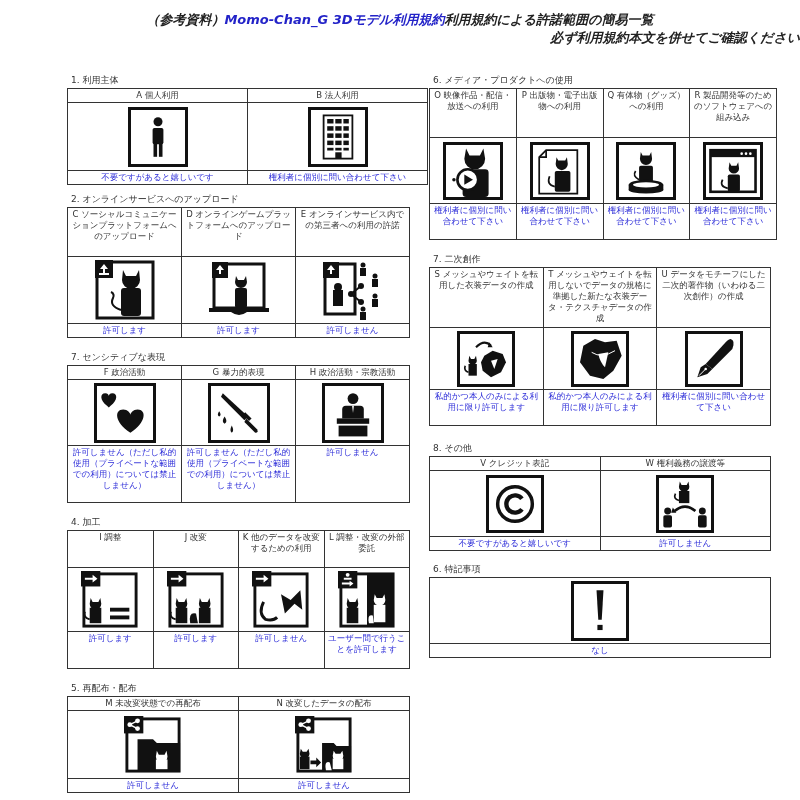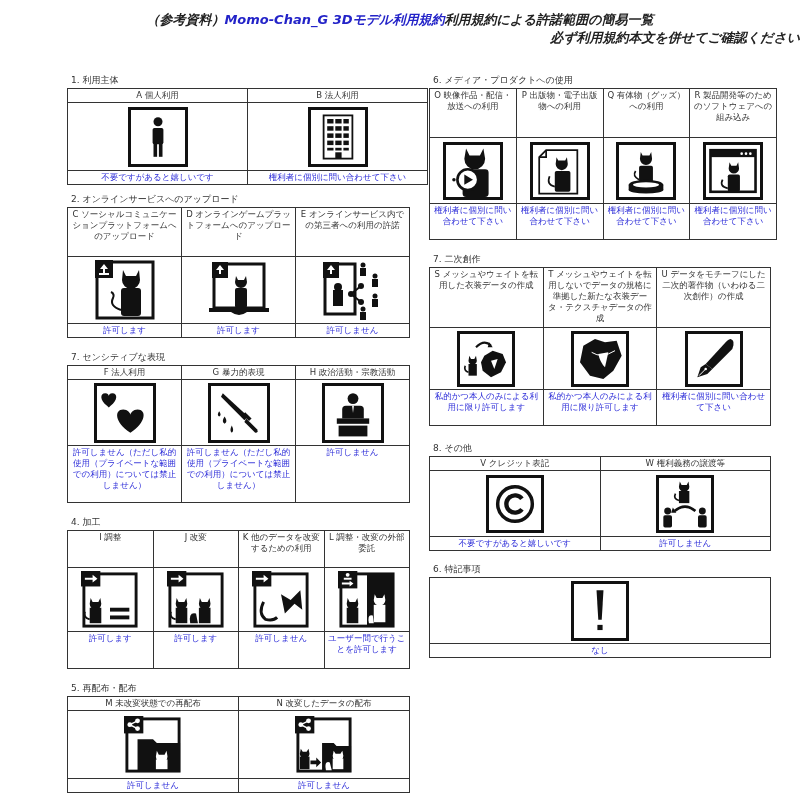--- a/index.html
+++ b/index.html
@@ -136,21 +136,21 @@
     </tr>
   </tbody>
     </table>
 </div>
 
 <div class="section" style="left:67px; top:352px; width:343px;">
   <div class="sec-heading">7. センシティブな表現</div>
   <table class="grid">
     <tbody>
         <tr style="height:13px">
-      <td class="hdr">F 法人利用</td>
+      <td class="hdr">F 政治活動</td>
       <td class="hdr">G 暴力的表現</td>
       <td class="hdr">H 政治活動・宗教活動</td>
     </tr>
     <tr style="height:66px">
       <td class="img"><div class="pict" style="width:62px;height:60px">
         <svg viewBox="0 0 60 60">
                 <path d="M14 20 C6 14 6 6 12 6 C15 6 16 8 16 9 C16 8 17 6 20 6 C26 6 26 14 18 20 L16 22 Z" fill="#111" transform="translate(-4,2)"></path>
                 <path d="M36 52 C18 40 18 26 28 26 C33 26 36 30 36 32 C36 30 39 26 44 26 C54 26 54 40 36 52 Z" fill="#111"></path>
               </svg></div></td>
       <td class="img"><div class="pict" style="width:62px;height:60px">

